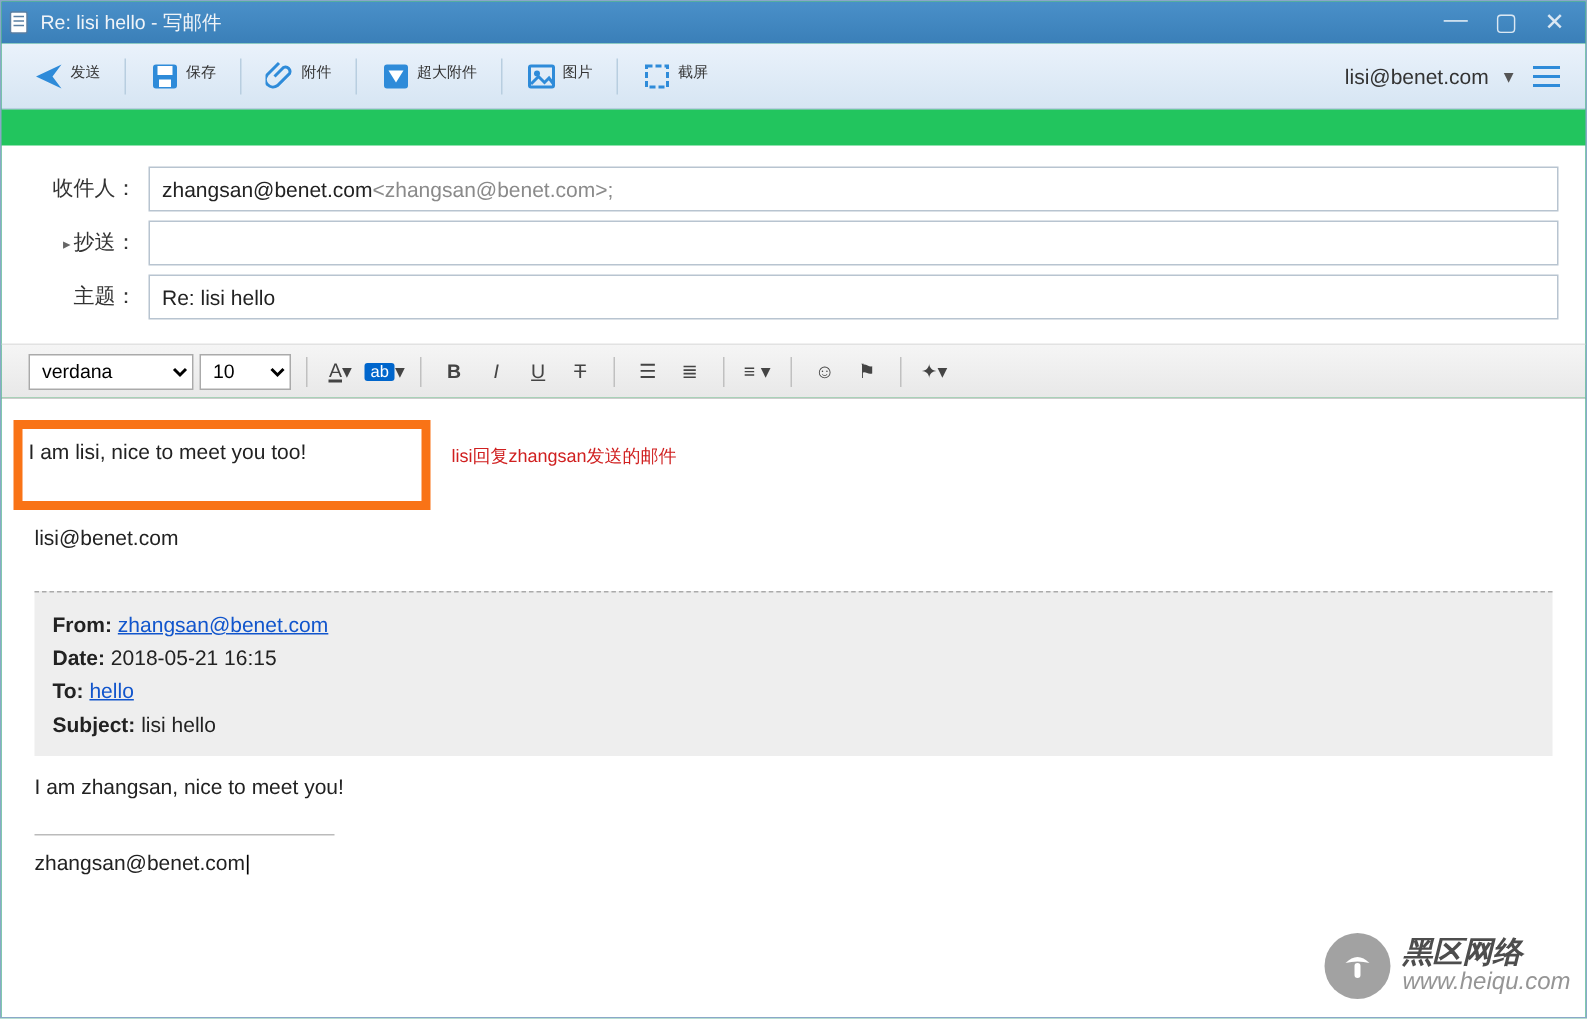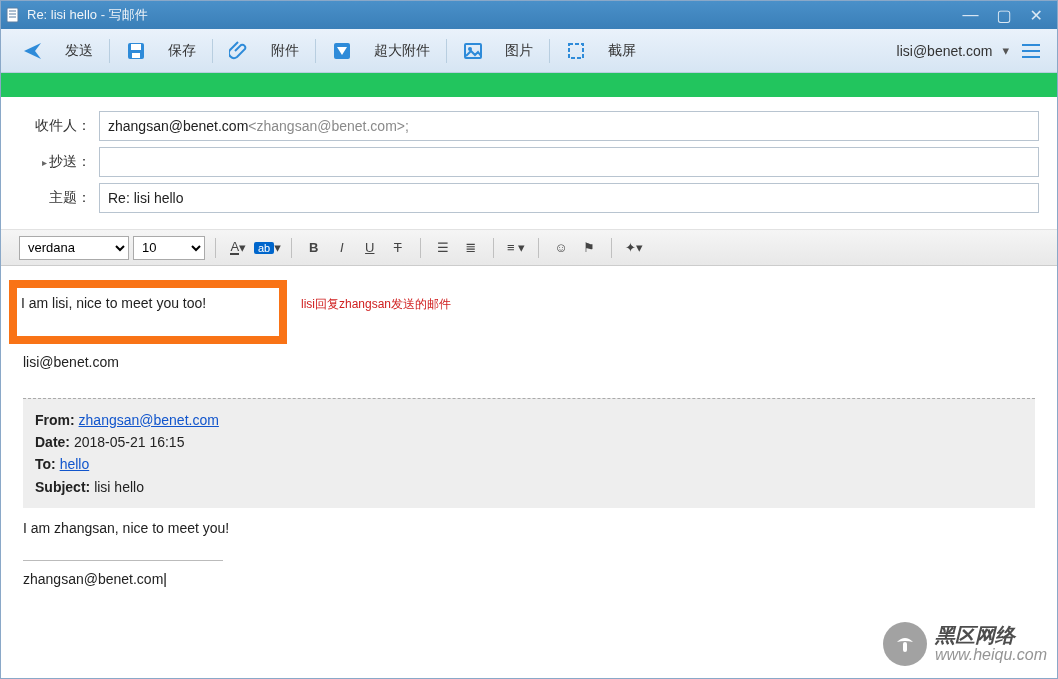--- a/index.html
+++ b/index.html
@@ -9,21 +9,21 @@
 
 
 .titlebar { height:28px; background:linear-gradient(to bottom,#4a90c9,#3a7fb8); color:#f0f4f8; display:flex; align-items:center; padding:0 4px; font-size:13px; }
 .titlebar .doc-icon { width:16px; height:16px; margin-right:6px; display:flex; align-items:center; justify-content:center; }
 .titlebar .title { flex:1; }
 .winctrl { display:flex; gap:18px; padding-right:10px; }
 .winctrl span { cursor:pointer; font-size:16px; color:#dbe8f3; }
 
 
 .toolbar { height:44px; background:linear-gradient(to bottom,#eaf2fb,#d6e5f3); border-bottom:1px solid #b8cee0; display:flex; align-items:center; padding:0 14px 0 14px; gap:6px; }
-.tbtn { display:flex; align-items:center; gap:22px; padding:4px 8px; border-radius:3px; cursor:pointer; color:#333; font-size:14px; }
+.tbtn { display:flex; gap:4px; padding:4px 8px; border-radius:3px; cursor:pointer; color:#333; font-size:10px; }
 .icon { width:20px; height:20px; display:inline-flex; align-items:center; justify-content:center; }
 .sep { width:1px; height:24px; background:#b8cee0; margin:0 2px; }
 .toolbar .right { margin-left:auto; display:flex; align-items:center; gap:10px; }
 .account { font-size:14px; color:#333; }
 
 
 .fields { padding:8px 18px 10px 18px; background:#fff; border-bottom:1px solid #e2e2e2;margin-top:24px; }
 .frow { display:flex; align-items:center; margin:6px 0; }
 .flabel { width:72px; text-align:right; margin-right:8px; color:#333; font-size:14px; }
 .flabel.expand::before { content:"▸"; font-size:10px; margin-right:2px; color:#666; }
@@ -33,21 +33,21 @@
 
 .formatbar { height:36px; background:linear-gradient(to bottom,#f5f5f5,#e8e8e8); border-bottom:1px solid #ccc; display:flex; align-items:center; padding:0 18px; gap:4px; }
 .fbtn { min-width:24px; height:24px; display:inline-flex; align-items:center; justify-content:center; border-radius:2px; cursor:pointer; color:#444; font-size:13px; }
 .fsel { height:24px; border:1px solid #aaa; background:#fff; padding:0 4px; font-size:13px; }
 .fsep { width:1px; height:20px; background:#c0c0c0; margin:0 6px; }
 .ul-a { border-bottom:2px solid #444; line-height:12px; }
 .hl { background:#0066cc; color:#fff; padding:0 4px; border-radius:2px; font-size:11px; }
 
 
 .editor { flex:1; background:#fff; padding:14px 8px 0 8px; overflow:auto; font-size:14px; color:#222; position:relative; }
-.replybox { border:8px solid #f97316; padding:6px 8px 22px 4px; width:278px; line-height:1.4; }
+.replybox { border:6px solid #f97316; padding:6px 8px 22px 4px; width:278px; line-height:1.4; }
 .annotation { position:absolute; left:300px; top:30px; color:#d02020; font-size:12px; }
 .sig { margin:10px 0 10px 14px; }
 .quoted { margin:28px 14px 0 14px; }
 .qheader { background:#eeeeee; padding:10px 12px; border-top:1px dashed #aaa; font-size:14px; line-height:1.6; font-family:Verdana,Arial,sans-serif; }
 .qheader a { color:#1155cc; }
 .qbody { padding:12px 0 0 0; font-family:Verdana,Arial,sans-serif; }
 .hr { border:none; border-top:1px solid #bbb; margin:24px 0 10px 0; width:200px; }
 .cursor::after { content:"|"; color:#000; animation:none; }
 
 
@@ -171,21 +171,21 @@
     <div class="frow">
       <div class="flabel">主题：</div>
       <div class="finput">
           <span>Re: lisi hello</span>
         </div>
     </div>
   </div>
 
   <div class="formatbar">
     <select class="fsel" style="width:110px"><option>verdana</option></select>
-    <select class="fsel" style="width:72px"><option>10</option></select>
+    <select class="fsel" style="width:61px"><option>10</option></select>
     <div class="fsep"></div>
     <span class="fbtn"><span class="ul-a">A</span> ▾</span>
     <span class="fbtn"><span class="hl">ab</span> ▾</span>
     <div class="fsep"></div>
     <span class="fbtn">
         <b>B</b>
       </span>
     <span class="fbtn">
         <i>I</i>
       </span>

